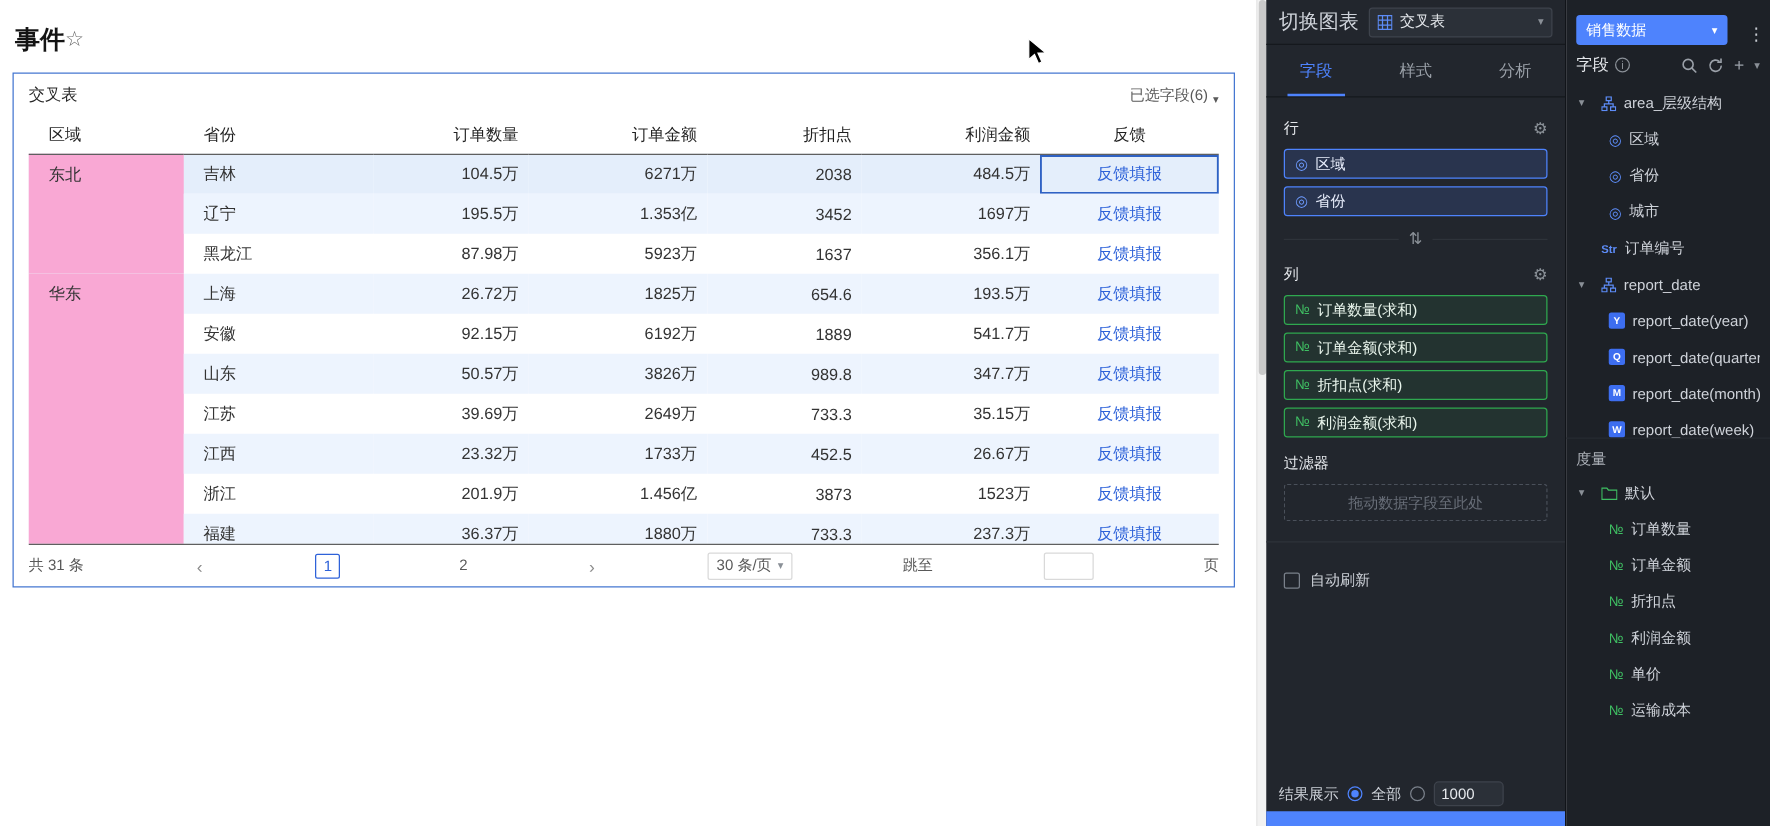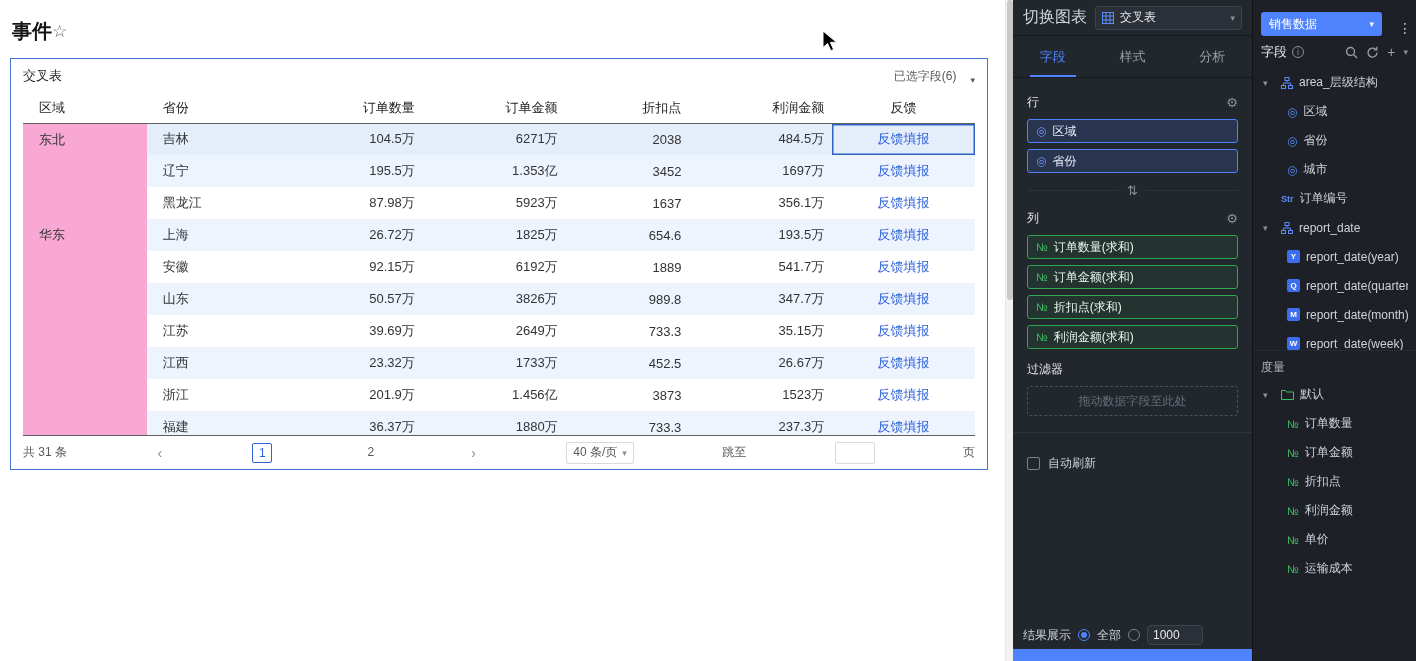--- a/index.html
+++ b/index.html
@@ -10,21 +10,21 @@
   
   .canvas{width:1005px;height:661px;background:#fff;position:relative;overflow:hidden}
   .title-row{display:flex;align-items:center;gap:0;padding:18px 0 0 12px}
   .title-row h1{font-size:20px;color:#141414;font-weight:bold}
   .star{color:#6b6b6b;font-size:17px;cursor:pointer}
 
   .widget-card{position:absolute;left:10px;top:58px;width:978px;height:412px;background:#fff;
     border:1px solid #4577d1;display:flex;flex-direction:column}
   .card-head{height:34px;display:flex;align-items:center;justify-content:space-between;padding:0 12px;flex:0 0 auto}
   .card-title{font-size:13px;color:#262626}
-  .fields-sel{font-size:12px;color:#595959;display:flex;align-items:flex-end;gap:14px;cursor:pointer}
+  .fields-sel{font-size:12px;color:#595959;display:flex;align-items:flex-end;gap:4px;cursor:pointer}
   .caret{font-size:9px;color:#8a9097}
   .fields-sel .caret{color:#595959}
 
   .table-clip{height:342px;overflow:hidden;padding:0 12px;flex:0 0 auto}
   table{width:100%;border-collapse:collapse;table-layout:fixed;font-size:13px;color:#333}
   thead th{height:30px;font-weight:normal;color:#1f1f1f;border-bottom:1px solid #5f5f5f}
   tbody td{height:32px}
   .c0{width:13%;text-align:left;padding-left:16px}
   .c1{width:16%;text-align:left;padding-left:16px}
   .c2{width:13%;text-align:right;padding-right:8px}
@@ -245,21 +245,21 @@
         </table>
       </div>
 
       <div class="pager">
         <span>共 31 条</span>
         <span class="pg-arrow">‹</span>
         <span class="pg-num active">1</span>
         <span class="pg-num">2</span>
         <span class="pg-arrow">›</span>
         <span class="pg-size">
-          <span>40 条/页</span>
+          <span>30 条/页</span>
           <span class="caret">▾</span>
         </span>
         <span>跳至</span>
         <input class="pg-jump" style="">
         <span>页</span>
       </div>
     </div>
 
     <svg class="cursor" width="18" height="24" viewBox="0 0 18 24">
       <path d="M1 1 L1 17.5 L5.6 13.6 L8.8 20.8 L11.6 19.5 L8.4 12.4 L14.5 12.2 Z" fill="#000" stroke="#fff" stroke-width="1"></path>

